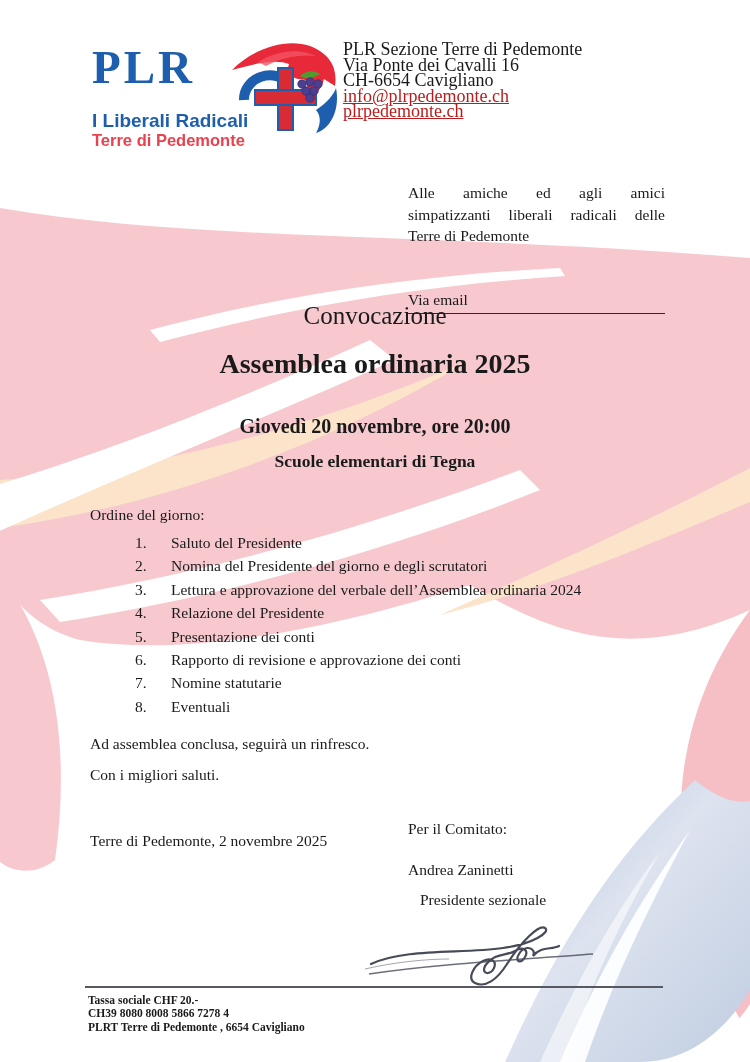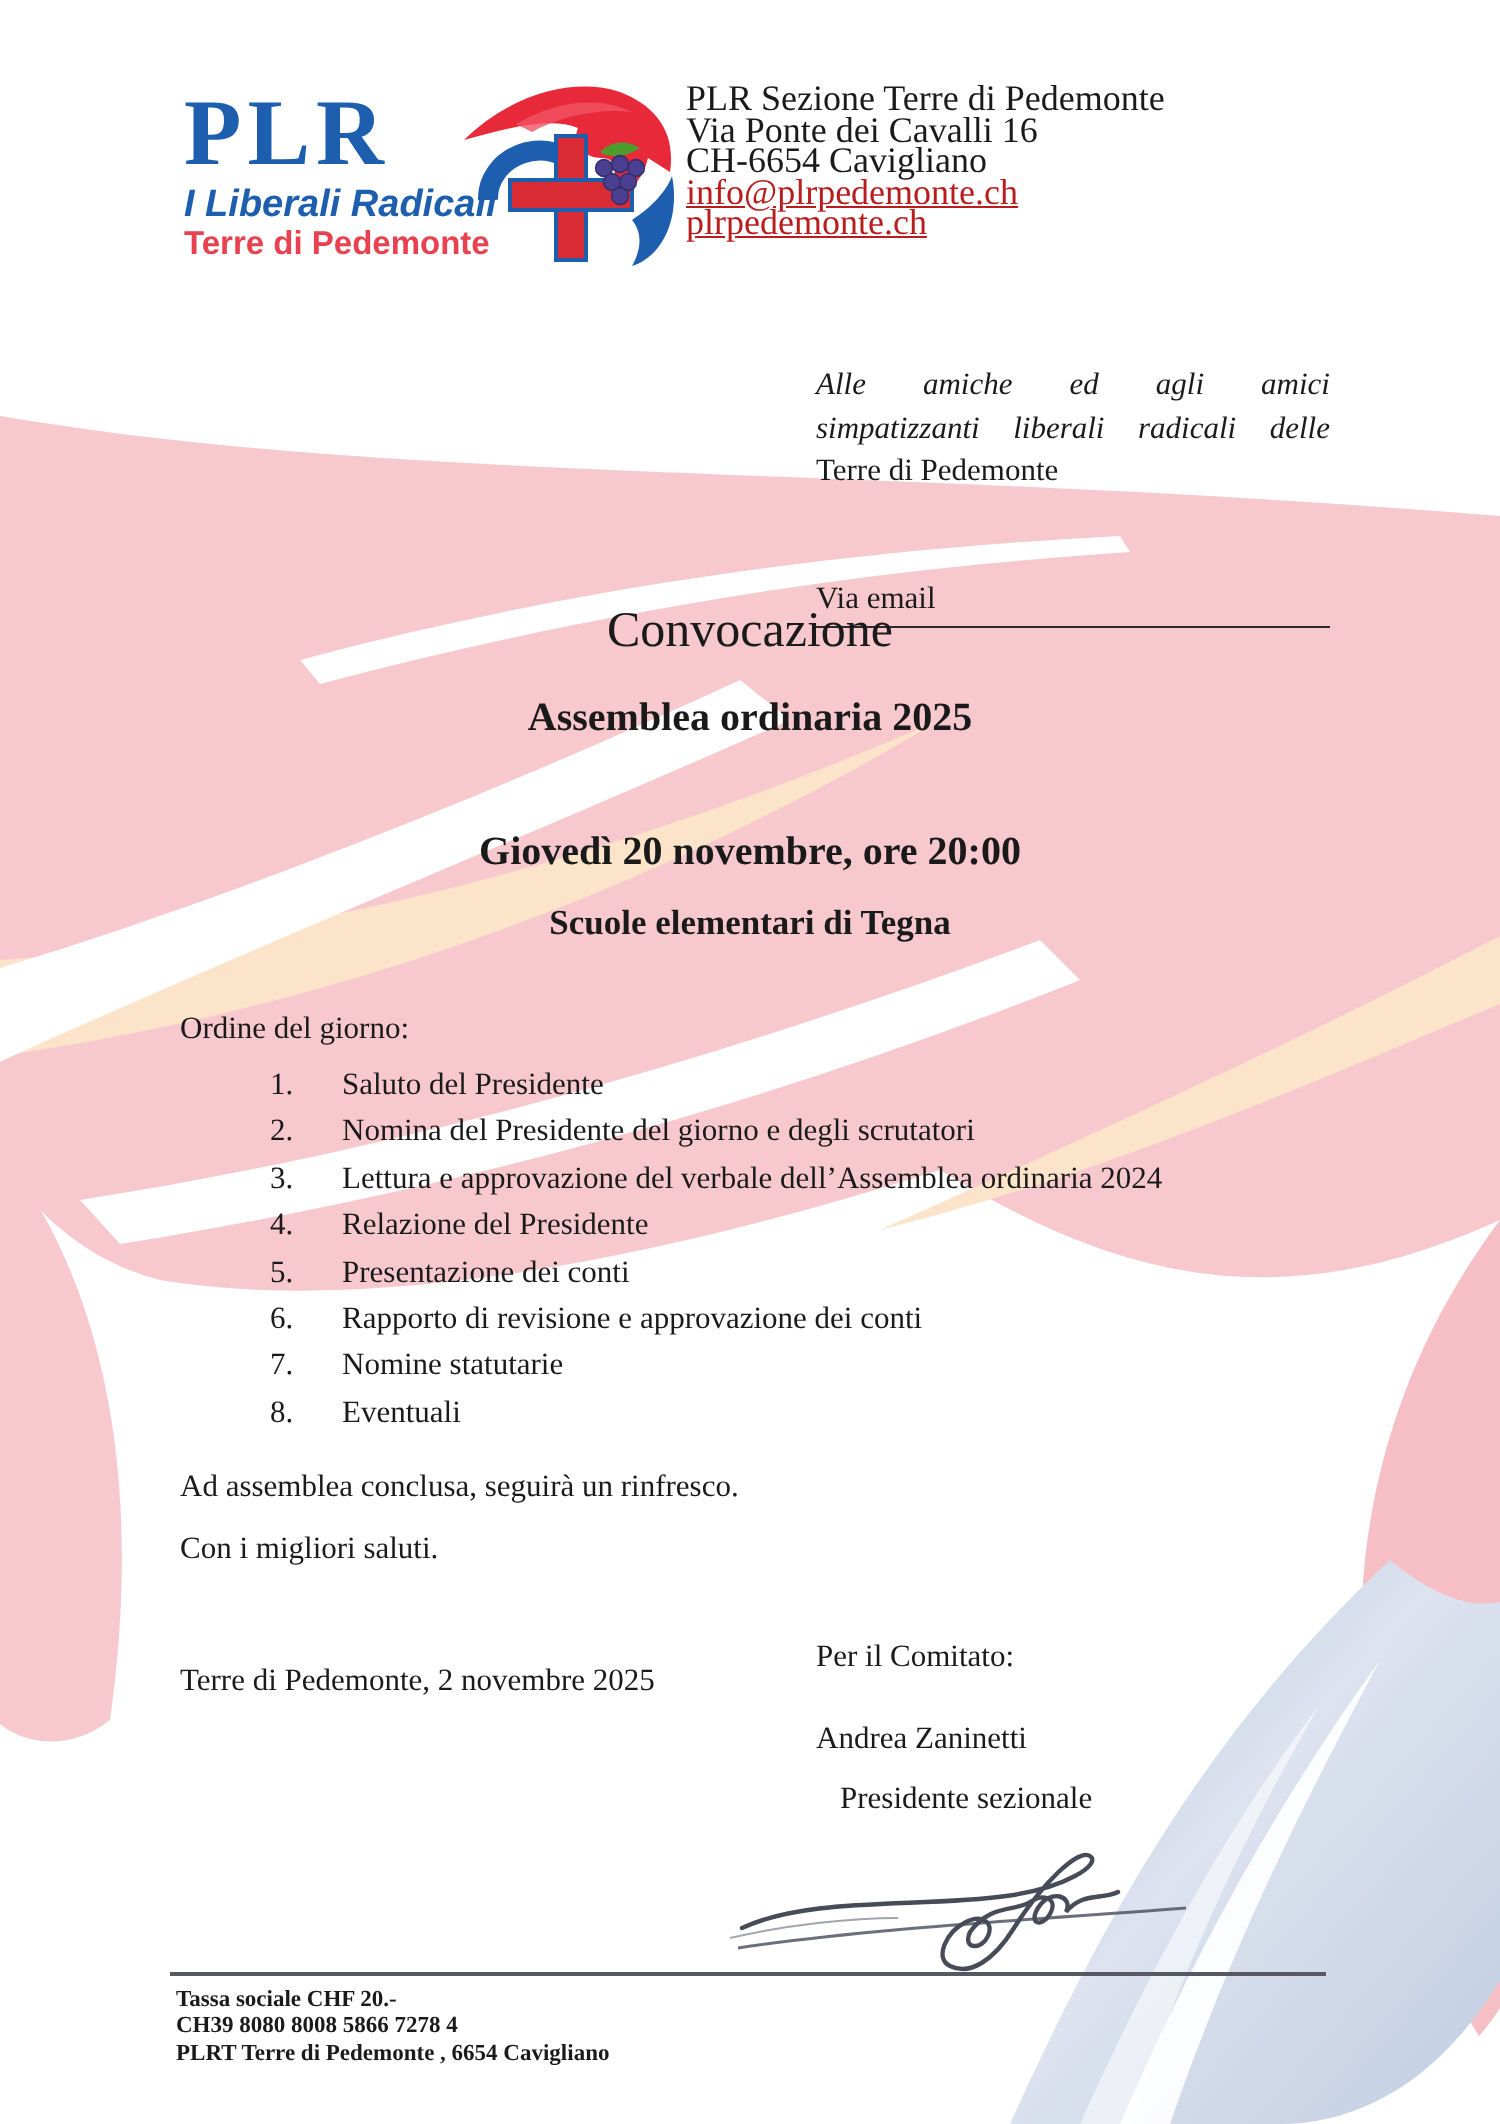--- a/index.html
+++ b/index.html
@@ -9,35 +9,35 @@
     font-family:"Liberation Serif", serif;color:#1a1a1a;
   }
   .abs{position:absolute;}
   
   #bg{position:absolute;left:0;top:0;width:750px;height:1062px;}
   
   .logo-block{left:92px;top:44px;}
   .logo-plr{font-family:"Liberation Serif",serif;font-weight:bold;color:#1d5fae;
     font-size:47px;line-height:46px;letter-spacing:3px;}
   .logo-sub{font-family:"Liberation Sans",sans-serif;font-weight:bold;color:#1d5fae;
-    font-size:19px;line-height:21px;margin-top:2px;font-style:italic;}
+    font-size:19px;line-height:21px;margin-top:20px;}
   .logo-region{font-family:"Liberation Sans",sans-serif;font-weight:bold;color:#e8414f;
     font-size:16.5px;line-height:18px;}
   .flame-logo{left:228px;top:36px;width:112px;height:104px;}
   .sender{left:343px;top:42px;font-size:18px;line-height:15.6px;}
   .sender a{color:#b91c1c;text-decoration:underline;display:inline-block;}
   
   .recipient{left:408px;top:182px;width:257px;font-size:15.5px;line-height:21.5px;}
-  .r-just{display:block;text-align:justify;text-align-last:justify;font-style:italic;}
+  .r-just{display:block;text-align:justify;text-align-last:justify;}
   .via-email{left:408px;top:249px;width:257px;font-size:15.5px;
     border-bottom:1.4px solid #2b2b2b;padding-bottom:4px;margin-top:42px;}
   
   .t-center{left:85px;width:580px;text-align:center;}
   .t-conv{top:302px;font-size:25px;}
-  .t-main{top:348px;font-size:20px;font-weight:bold;}
+  .t-main{top:348px;font-size:28px;font-weight:bold;}
   .t-date{top:415px;font-size:20px;font-weight:bold;}
   .t-loc{top:451px;font-size:17.5px;font-weight:bold;}
   
   .agenda-label{left:90px;top:506px;font-size:15.5px;}
   .agenda{left:135px;top:534px;font-size:15.5px;}
   .agenda-row{display:flex;height:23.4px;align-items:baseline;}
   .agenda-row .num{width:36px;}
   
   .p1{left:90px;top:735px;font-size:15.5px;}
   .p2{left:90px;top:766px;font-size:15.5px;}

